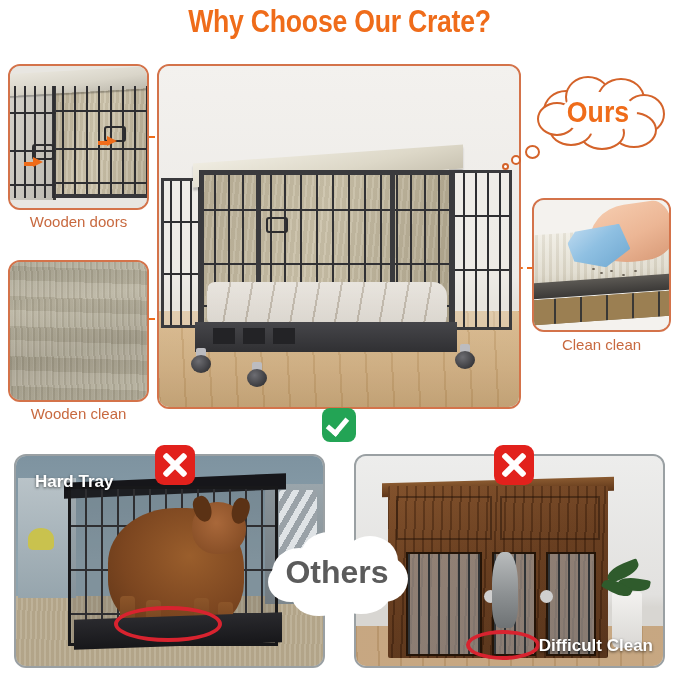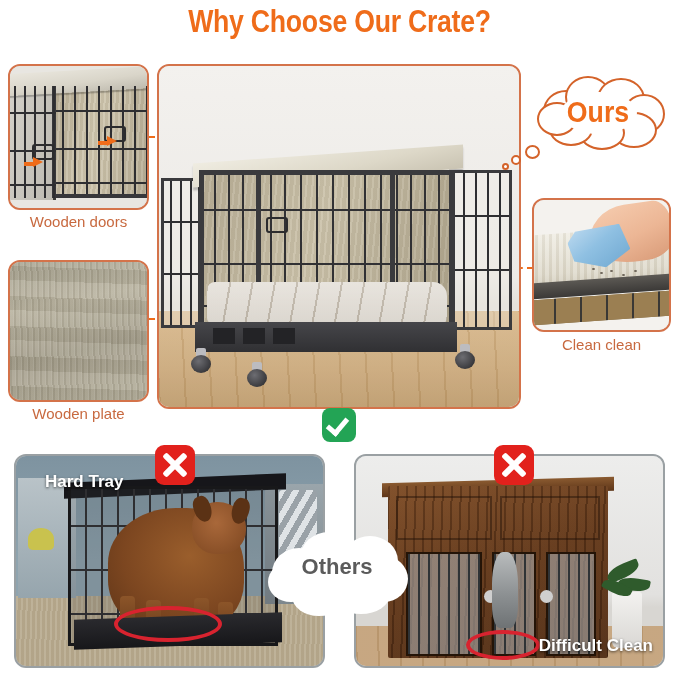--- a/index.html
+++ b/index.html
@@ -389,21 +389,21 @@
     <div class="arrow-orange" style="left:23px; top:91px;"></div>
     <div class="arrow-tail" style="left:88px; top:75px;"></div>
     <div class="arrow-orange" style="left:97px; top:70px;"></div>
   </div>
 </div>
 <div class="panel-caption" id="cap-double-doors">Wooden doors</div>
 
 <div class="panel" id="panel-wooden-plate">
   <div class="wp-tex"></div>
 </div>
-<div class="panel-caption" id="cap-wooden-plate">Wooden plate</div>
+<div class="panel-caption" id="cap-wooden-plate">Wooden clean</div>
 
 <div class="panel" id="panel-easy-clean">
   <div class="ec-bg">
     <div class="ec-surface"></div>
     <div class="ec-edge"></div>
     <div class="ec-base"></div>
     <div class="ec-crumb" style="left:58px; top:68px;"></div>
     <div class="ec-crumb" style="left:66px; top:72px;"></div>
     <div class="ec-crumb" style="left:76px; top:70px;"></div>
     <div class="ec-crumb" style="left:88px; top:74px;"></div>
@@ -535,21 +535,21 @@
   <div class="ht-dog-ear" style="left:178px; top:40px; transform:rotate(-18deg);"></div>
   <div class="ht-dog-ear" style="left:216px; top:42px; transform:rotate(14deg);"></div>
   <div class="ht-dog-legs">
     <div class="ht-leg" style="left:0px;   top:0px;"></div>
     <div class="ht-leg" style="left:26px;  top:4px;"></div>
     <div class="ht-leg" style="left:74px;  top:2px;"></div>
     <div class="ht-leg" style="left:98px;  top:6px;"></div>
   </div>
   <div class="ht-tray"></div>
   <div class="red-ellipse" style="left:98px; top:150px; width:108px; height:36px;"></div>
-  <div class="bp-label" style="left:29px; top:16px;">Hard Tray</div>
+  <div class="bp-label" style="left:19px; top:16px;">Hard Tray</div>
 </div>
 <div class="x-badge" style="left:155px; top:445px;">
   <div class="b1"></div>
     <div class="b2"></div>
 </div>
 
 <div class="bpanel" id="panel-difficult-clean">
   <div class="dc-wall"></div>
   <div class="dc-floor"></div>
   <div class="dc-cabtop"></div>
@@ -577,14 +577,14 @@
 
 <div style="position:absolute; left:262px; top:528px; width:150px; height:88px; z-index:20;">
   <div style="position:absolute; left:10px; top:20px; width:54px; height:50px; background:#fff; border-radius:50%;"></div>
   <div style="position:absolute; left:38px; top:4px;  width:58px; height:52px; background:#fff; border-radius:50%;"></div>
   <div style="position:absolute; left:80px; top:8px;  width:56px; height:50px; background:#fff; border-radius:50%;"></div>
   <div style="position:absolute; left:98px; top:28px; width:48px; height:46px; background:#fff; border-radius:50%;"></div>
   <div style="position:absolute; left:70px; top:46px; width:58px; height:40px; background:#fff; border-radius:50%;"></div>
   <div style="position:absolute; left:30px; top:48px; width:54px; height:40px; background:#fff; border-radius:50%;"></div>
   <div style="position:absolute; left:6px;  top:34px; width:46px; height:40px; background:#fff; border-radius:50%;"></div>
   <div style="position:absolute; left:26px; top:22px; width:100px; height:48px; background:#fff;"></div>
-  <div style="position:absolute; left:0; top:26px; width:150px; text-align:center; font-size:22px; font-weight:bold; color:#5b5b5b; font-family:'Liberation Sans', sans-serif;">Others</div>
+  <div style="position:absolute; left:0; top:26px; width:150px; text-align:center; font-size:32px; font-weight:bold; color:#5b5b5b; font-family:'Liberation Sans', sans-serif;">Others</div>
 </div>
 
 </body></html>

